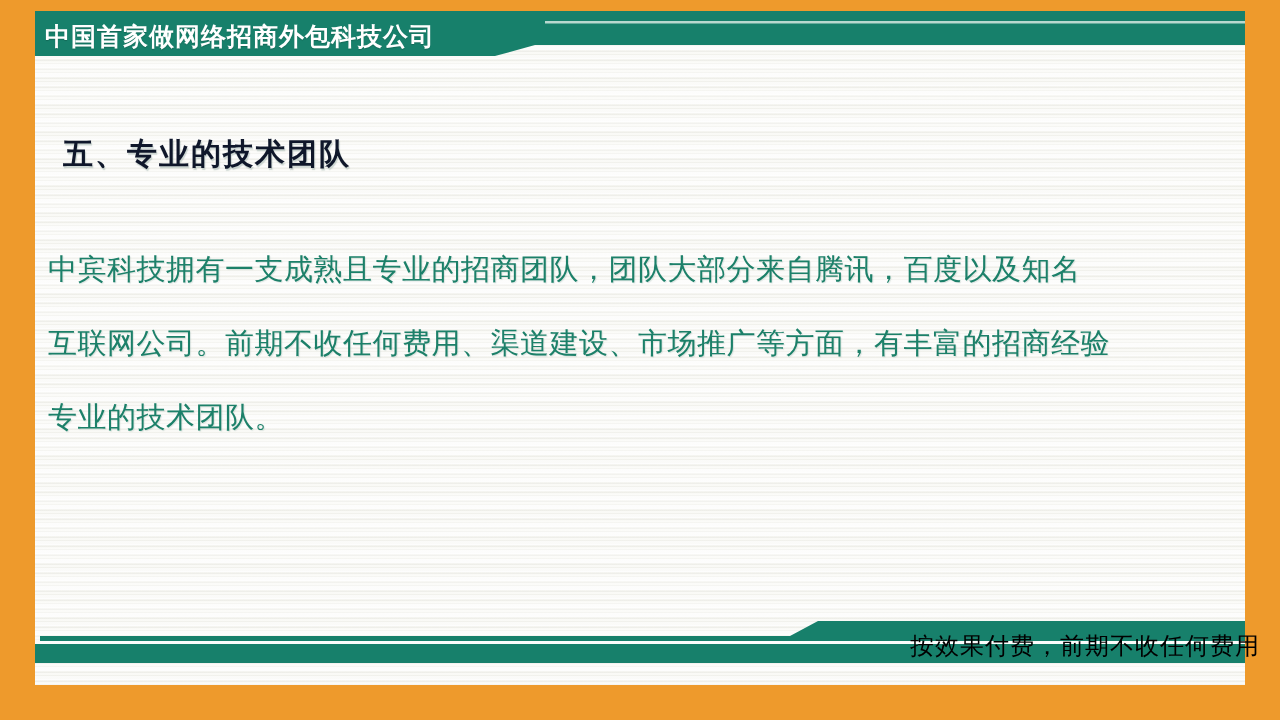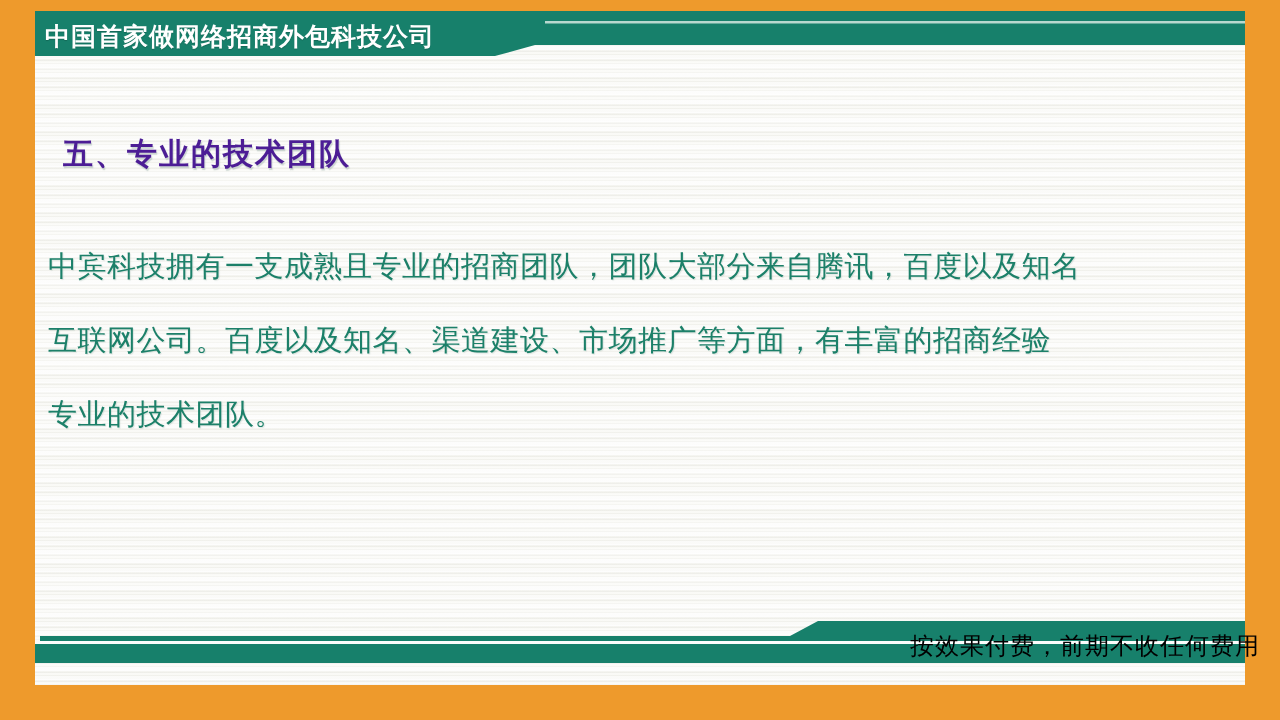--- a/index.html
+++ b/index.html
@@ -68,32 +68,32 @@
     z-index:6;
     text-shadow:0 1px 1px rgba(0,0,0,0.18);
   }
 
   
   #section-heading {
     position:absolute;
     left:28px; top:112px;
     font-size:30px;
     font-weight:bold;
-    color:#4c1d95;
+    color:#0f172a;
     letter-spacing:2px;
     white-space:nowrap;
     text-shadow:1px 2px 1px rgba(120,150,140,0.35);
   }
 
   
   #body-text {
     position:absolute;
     left:13px; top:210px;
     width:1150px;
-    font-family:Liberation Mono, monospace;
+    font-family:Liberation Serif, serif;
     font-size:29px;
     color:#1c8069;
     line-height:74px;
     letter-spacing:0.5px;
     text-align:justify;
     text-justify:inter-character;
     text-shadow:1px 1px 1px rgba(150,175,165,0.30);
   }
   #body-text .ln { display:block; white-space:nowrap; }
 
@@ -136,21 +136,21 @@
       <rect x="545" y="10" width="700" height="2.5" fill="#b9d8cf"></rect>
     </svg>
   </div>
   <div id="header-title">中国首家做网络招商外包科技公司</div>
 
   <div id="paper-overlay" style="position:absolute;left:35px;top:22px;width:1210px;height:663px;pointer-events:none;z-index:5;">
     <div id="section-heading">五、专业的技术团队</div>
 
     <div id="body-text">
       <span class="ln">中宾科技拥有一支成熟且专业的招商团队，团队大部分来自腾讯，百度以及知名</span>
-      <span class="ln">互联网公司。百度以及知名、渠道建设、市场推广等方面，有丰富的招商经验</span>
+      <span class="ln">互联网公司。前期不收任何费用、渠道建设、市场推广等方面，有丰富的招商经验</span>
       <span class="ln">专业的技术团队。</span>
     </div>
   </div>
 
   <div id="footer-band">
     <svg class="ftr-svg" width="1245" height="50" viewBox="0 0 1245 50">
 
       <path d="M40,18 L790,18 L818,3 L1245,3 L1245,23 L40,23 Z" fill="#17806b"></path>
 
       <path d="M35,26 L1245,26 L1245,45 L35,45 Z" fill="#17806b"></path>

